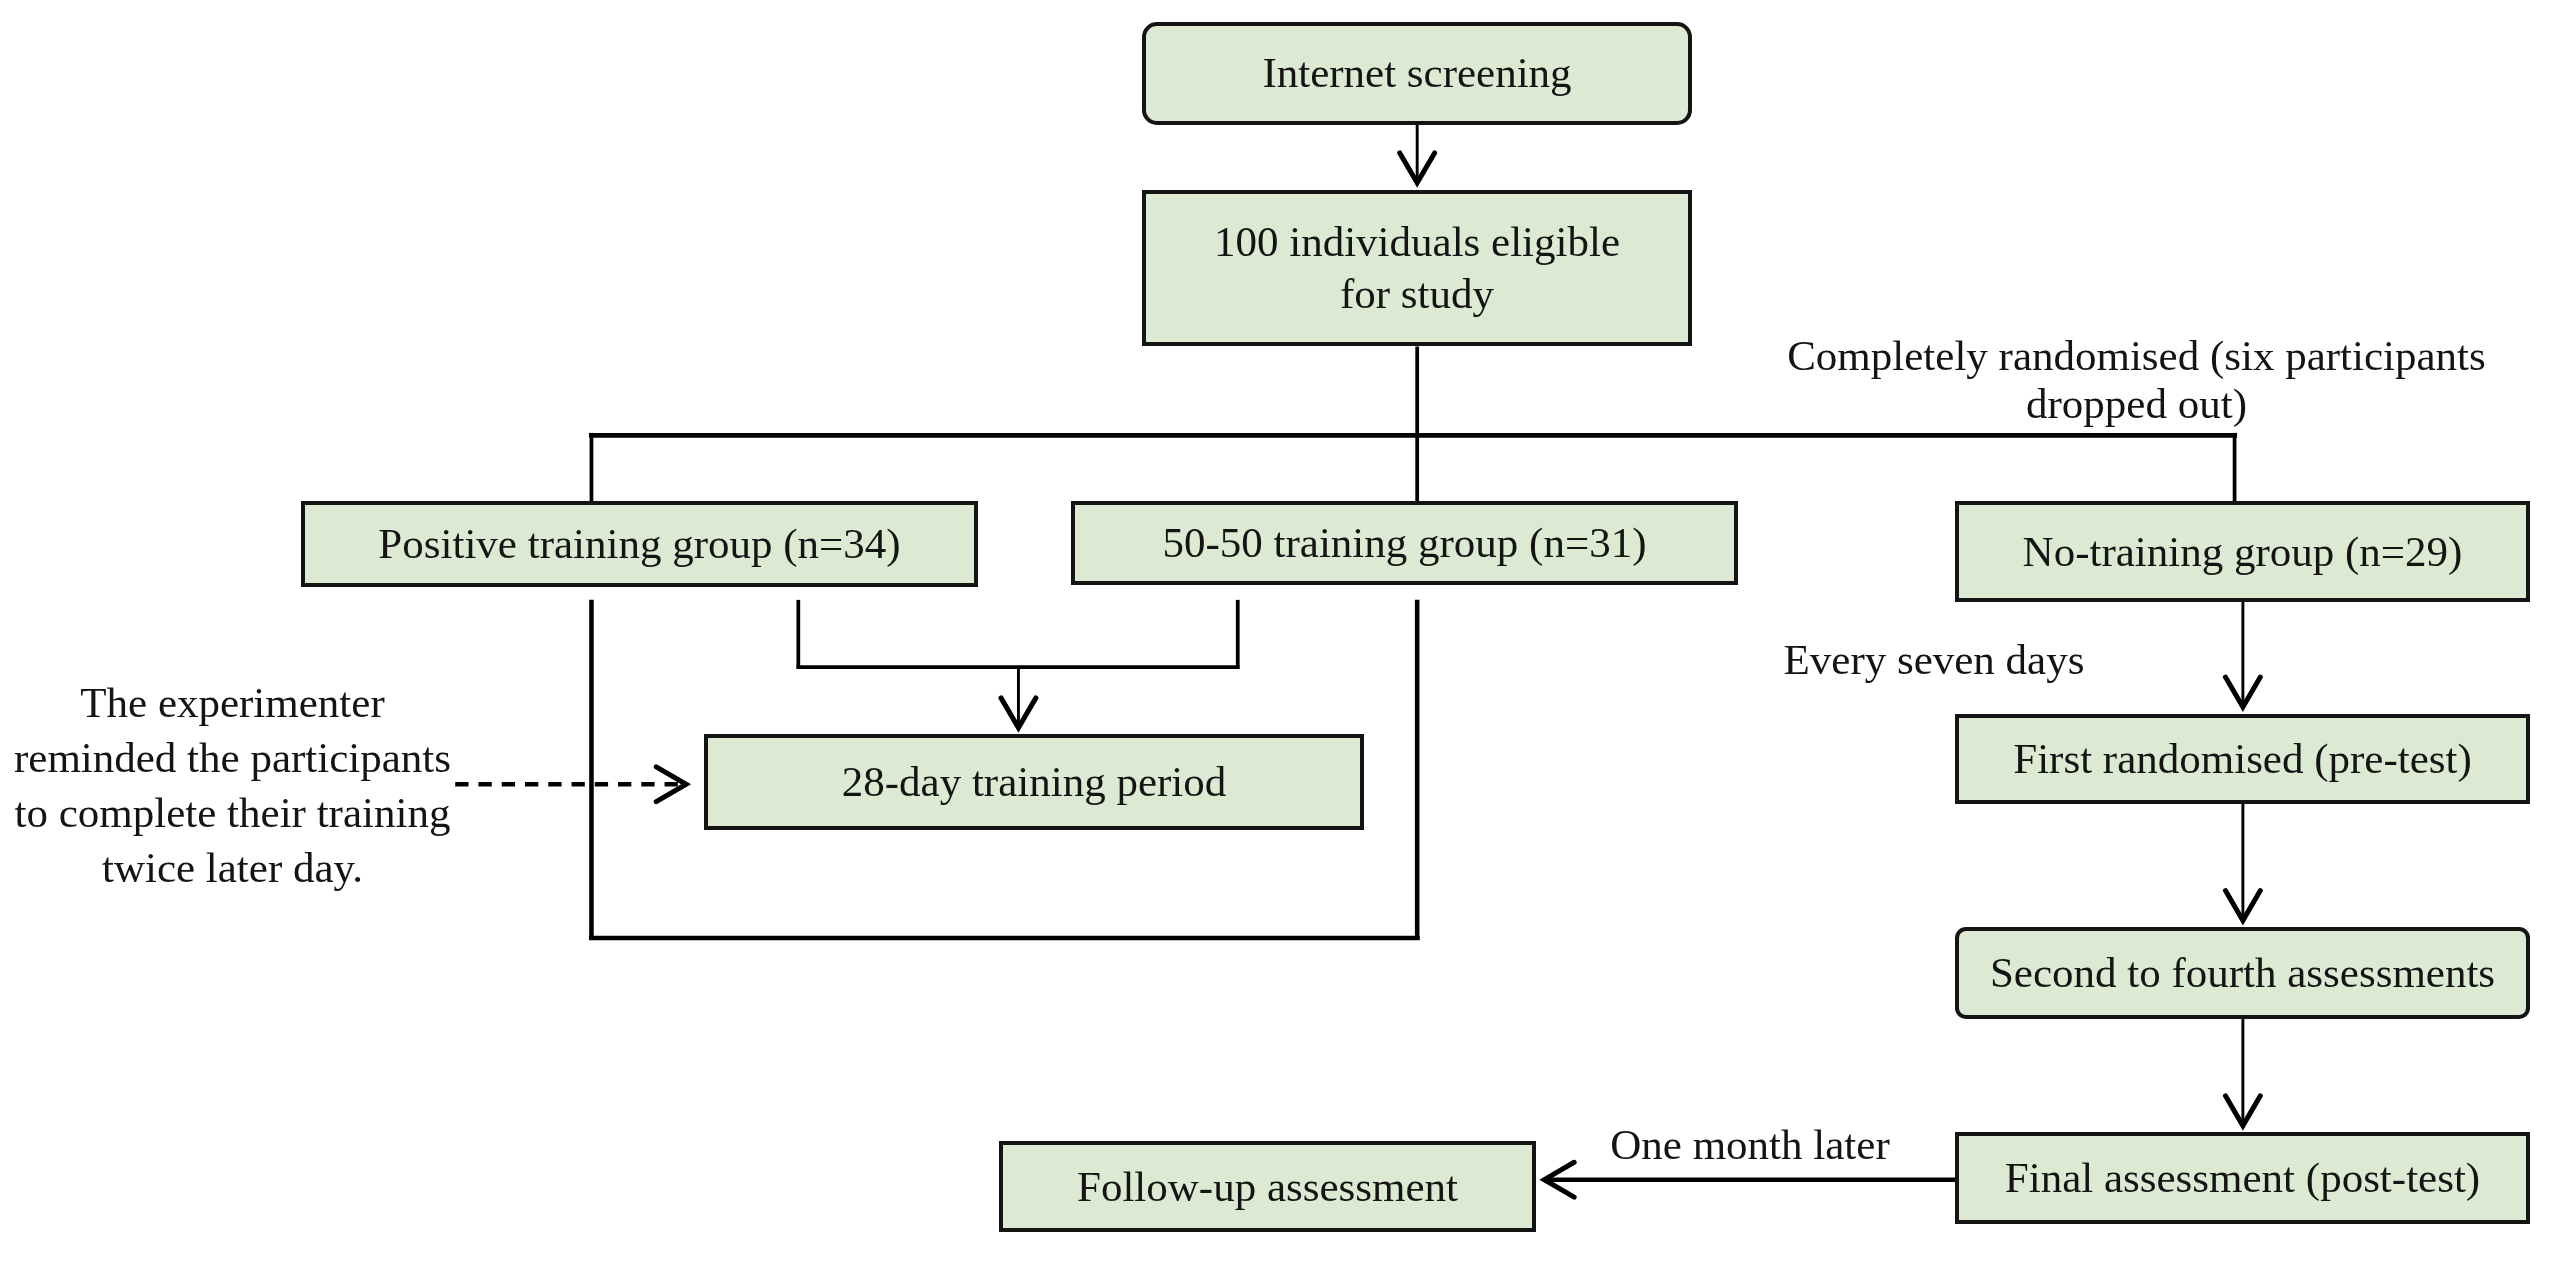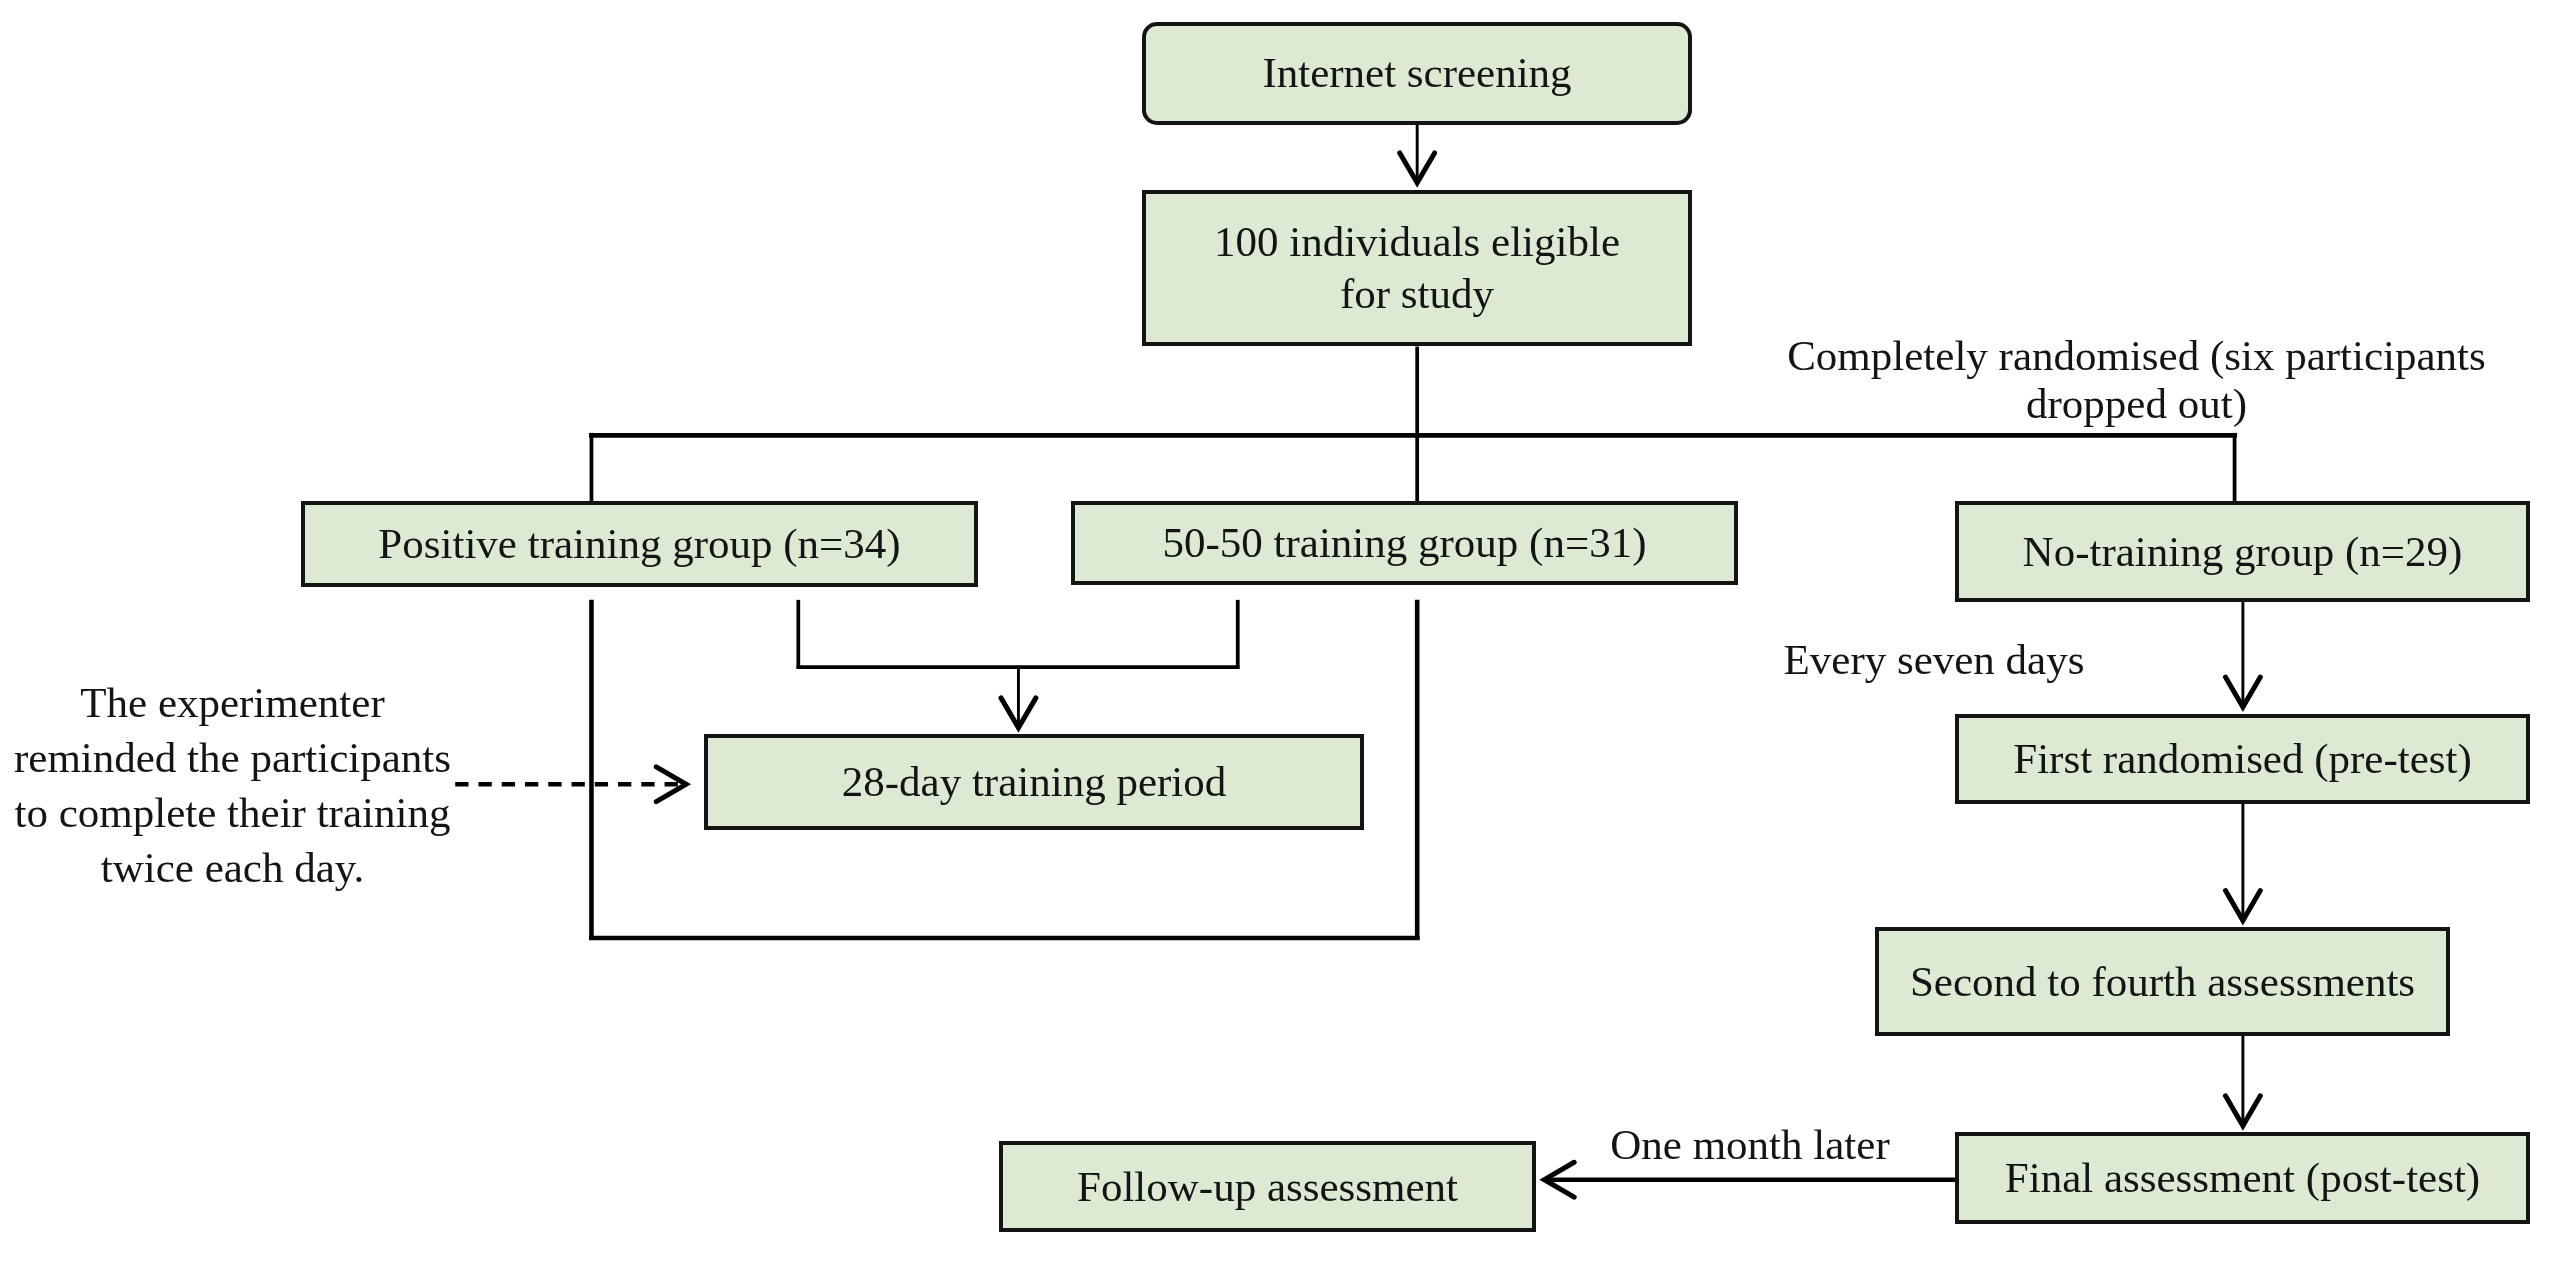--- a/index.html
+++ b/index.html
@@ -75,36 +75,36 @@
   <div class="node" style="left:301px;top:501px;width:677px;height:86px;">Positive training group (n=34)</div>
 
   <div class="node" style="left:1071px;top:501px;width:667px;height:84px;">50-50 training group (n=31)</div>
 
   <div class="node" style="left:1955px;top:501px;width:575px;height:101px;">No-training group (n=29)</div>
 
   <div class="node" style="left:704px;top:734px;width:660px;height:96px;">28-day training period</div>
 
   <div class="node" style="left:1955px;top:714px;width:575px;height:90px;">First randomised (pre-test)</div>
 
-  <div class="node" style="left:1875px;top:927px;width:575px;height:109px;">Second to fourth assessments</div>
+  <div class="node" style="left:1955px;top:927px;width:575px;height:92px;border-radius:11px;">Second to fourth assessments</div>
 
   <div class="node" style="left:1955px;top:1132px;width:575px;height:92px;">Final assessment (post-test)</div>
 
   <div class="node" style="left:999px;top:1141px;width:537px;height:91px;">Follow-up assessment</div>
 
   <div class="freetext" style="left:1721px;top:332px;width:831px;">
     <div class="note-line">Completely randomised (six participants</div>
     <div class="note-line">dropped out)</div>
   </div>
 
   <div class="freetext note" style="left:0px;top:675px;width:465px;">
     <div class="note-line">The experimenter</div>
     <div class="note-line">reminded the participants</div>
     <div class="note-line">to complete their training</div>
-    <div class="note-line">twice each day.</div>
+    <div class="note-line">twice later day.</div>
   </div>
 
   <div class="freetext" style="left:1751px;top:636px;width:366px;">Every seven days</div>
 
   <div class="freetext" style="left:1567px;top:1121px;width:366px;">One month later</div>
 
 </div>
 
 
 </body></html>

